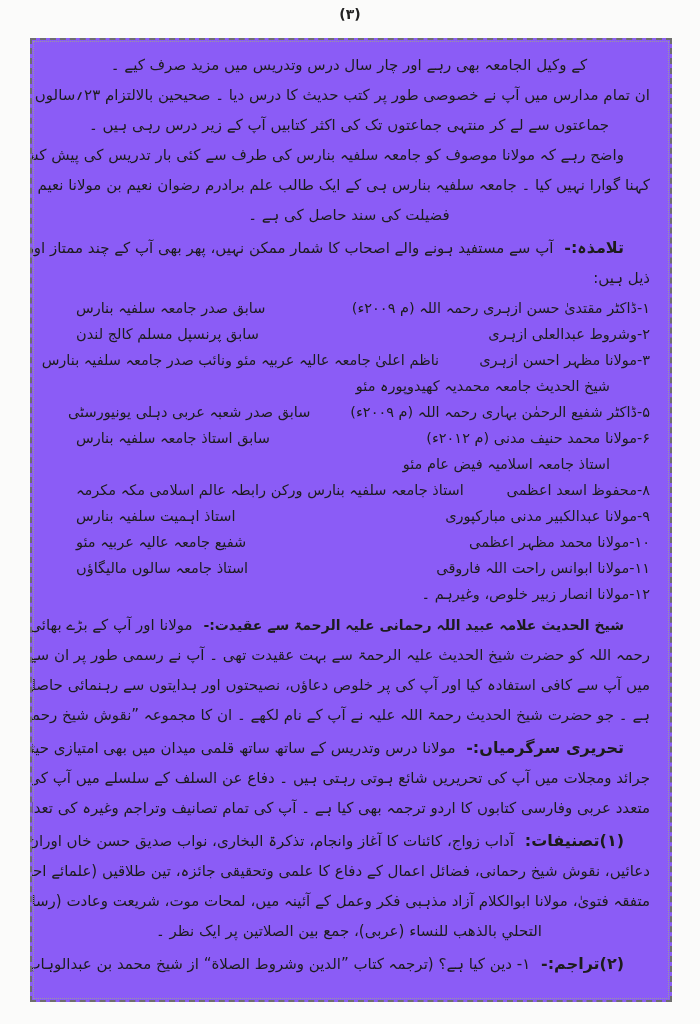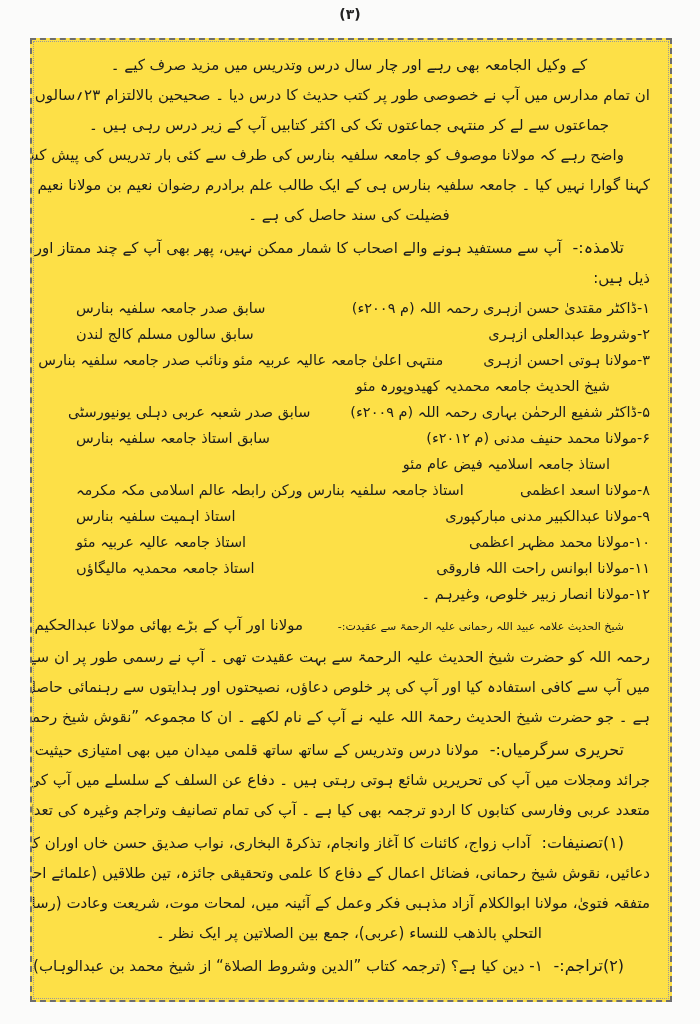--- a/index.html
+++ b/index.html
@@ -20,41 +20,41 @@
     letter-spacing: 1px;
     color: #222;
   }
   .frame {
     position: absolute;
     left: 30px; right: 28px;
     top: 38px; bottom: 22px;
     border: 2px dashed #6e6e6e;
     outline: 1px dotted #9a9a9a;
     outline-offset: -4px;
-    background: #fde047;
+    background: #8b5cf6;
     padding: 10px 20px 6px 16px;
     direction: rtl;
     overflow: hidden;
   }
   .line {
     font-size: 15px;
     line-height: 30px;
     text-align: right;
     white-space: nowrap;
   }
   .line.center { text-align: center; white-space: normal; }
   .line.indent { padding-right: 26px; }
   .line.squeeze { letter-spacing: -0.3px; }
   .heading {
-    font-weight: normal;
+    font-weight: bold;
     font-size: 16px;
     padding-left: 6px;
     text-align: right;
   }
-  .big-heading { font-size: 11px; margin-left: 24px; }
+  .big-heading { font-size: 14px; }
   .list { margin: 2px 0 2px 0; }
   .list-row {
     display: flex;
     justify-content: space-between;
     align-items: baseline;
     font-size: 14.5px;
     line-height: 26px;
   }
   .list-name { white-space: nowrap; }
   .list-pos {
@@ -88,55 +88,55 @@
   </div>
   <div class="line">ذیل ہیں:</div>
 
   <div class="list">
     <div class="list-row">
       <span class="list-name"><span>۱-</span><span>ڈاکٹر مقتدیٰ حسن ازہری رحمہ اللہ (م ۲۰۰۹ء)</span></span>
       <span class="list-pos">سابق صدر جامعہ سلفیہ بنارس</span>
     </div>
     <div class="list-row">
       <span class="list-name"><span>۲-</span><span>وشروط عبدالعلی ازہری</span></span>
-      <span class="list-pos">سابق سالوں مسلم کالج لندن</span>
+      <span class="list-pos">سابق پرنسپل مسلم کالج لندن</span>
     </div>
     <div class="list-row">
-      <span class="list-name"><span>۳-</span><span>مولانا ہوتی احسن ازہری</span></span>
-      <span class="list-pos">منتہی اعلیٰ جامعہ عالیہ عربیہ مئو ونائب صدر جامعہ سلفیہ بنارس</span>
+      <span class="list-name"><span>۳-</span><span>مولانا مظہر احسن ازہری</span></span>
+      <span class="list-pos">ناظم اعلیٰ جامعہ عالیہ عربیہ مئو ونائب صدر جامعہ سلفیہ بنارس</span>
     </div>
     <div class="list-row">
       <span class="list-pos">شیخ الحدیث جامعہ محمدیہ کھیدوپورہ مئو</span>
     </div>
     <div class="list-row">
       <span class="list-name"><span>۵-</span><span>ڈاکٹر شفیع الرحمٰن بہاری رحمہ اللہ (م ۲۰۰۹ء)</span></span>
       <span class="list-pos">سابق صدر شعبہ عربی دہلی یونیورسٹی</span>
     </div>
     <div class="list-row">
       <span class="list-name"><span>۶-</span><span>مولانا محمد حنیف مدنی (م ۲۰۱۲ء)</span></span>
       <span class="list-pos">سابق استاذ جامعہ سلفیہ بنارس</span>
     </div>
     <div class="list-row">
       <span class="list-pos">استاذ جامعہ اسلامیہ فیض عام مئو</span>
     </div>
     <div class="list-row">
-      <span class="list-name"><span>۸-</span><span>مولانا اسعد اعظمی</span></span>
+      <span class="list-name"><span>۸-</span><span>محفوظ اسعد اعظمی</span></span>
       <span class="list-pos">استاذ جامعہ سلفیہ بنارس ورکن رابطہ عالم اسلامی مکہ مکرمہ</span>
     </div>
     <div class="list-row">
       <span class="list-name"><span>۹-</span><span>مولانا عبدالکبیر مدنی مبارکپوری</span></span>
       <span class="list-pos">استاذ اہمیت سلفیہ بنارس</span>
     </div>
     <div class="list-row">
       <span class="list-name"><span>۱۰-</span><span>مولانا محمد مظہر اعظمی</span></span>
-      <span class="list-pos">استاذ جامعہ عالیہ عربیہ مئو</span>
+      <span class="list-pos">شفیع جامعہ عالیہ عربیہ مئو</span>
     </div>
     <div class="list-row">
       <span class="list-name"><span>۱۱-</span><span>مولانا ابوانس راحت اللہ فاروقی</span></span>
-      <span class="list-pos">استاذ جامعہ محمدیہ مالیگاؤں</span>
+      <span class="list-pos">استاذ جامعہ سالوں مالیگاؤں</span>
     </div>
     <div class="list-row">
       <span class="list-name"><span>۱۲-</span><span>مولانا انصار زبیر خلوص، وغیرہم ۔</span></span>
       <span class="list-pos"></span>
     </div>
   </div>
 
   <div class="line indent sect squeeze">
     <span class="heading big-heading">شیخ الحدیث علامہ عبید اللہ رحمانی علیہ الرحمۃ سے عقیدت:-</span>
     <span>مولانا اور آپ کے بڑے بھائی مولانا عبدالحکیم فیضی</span>

